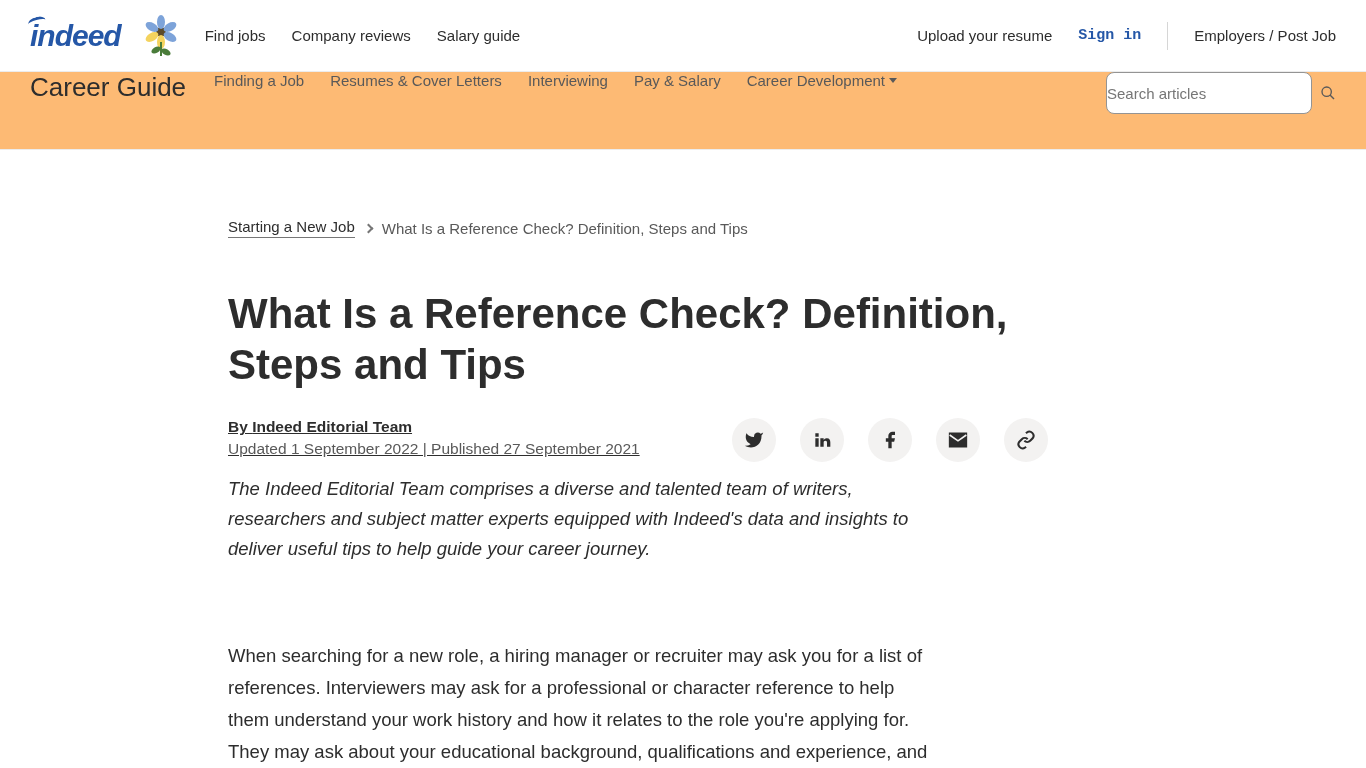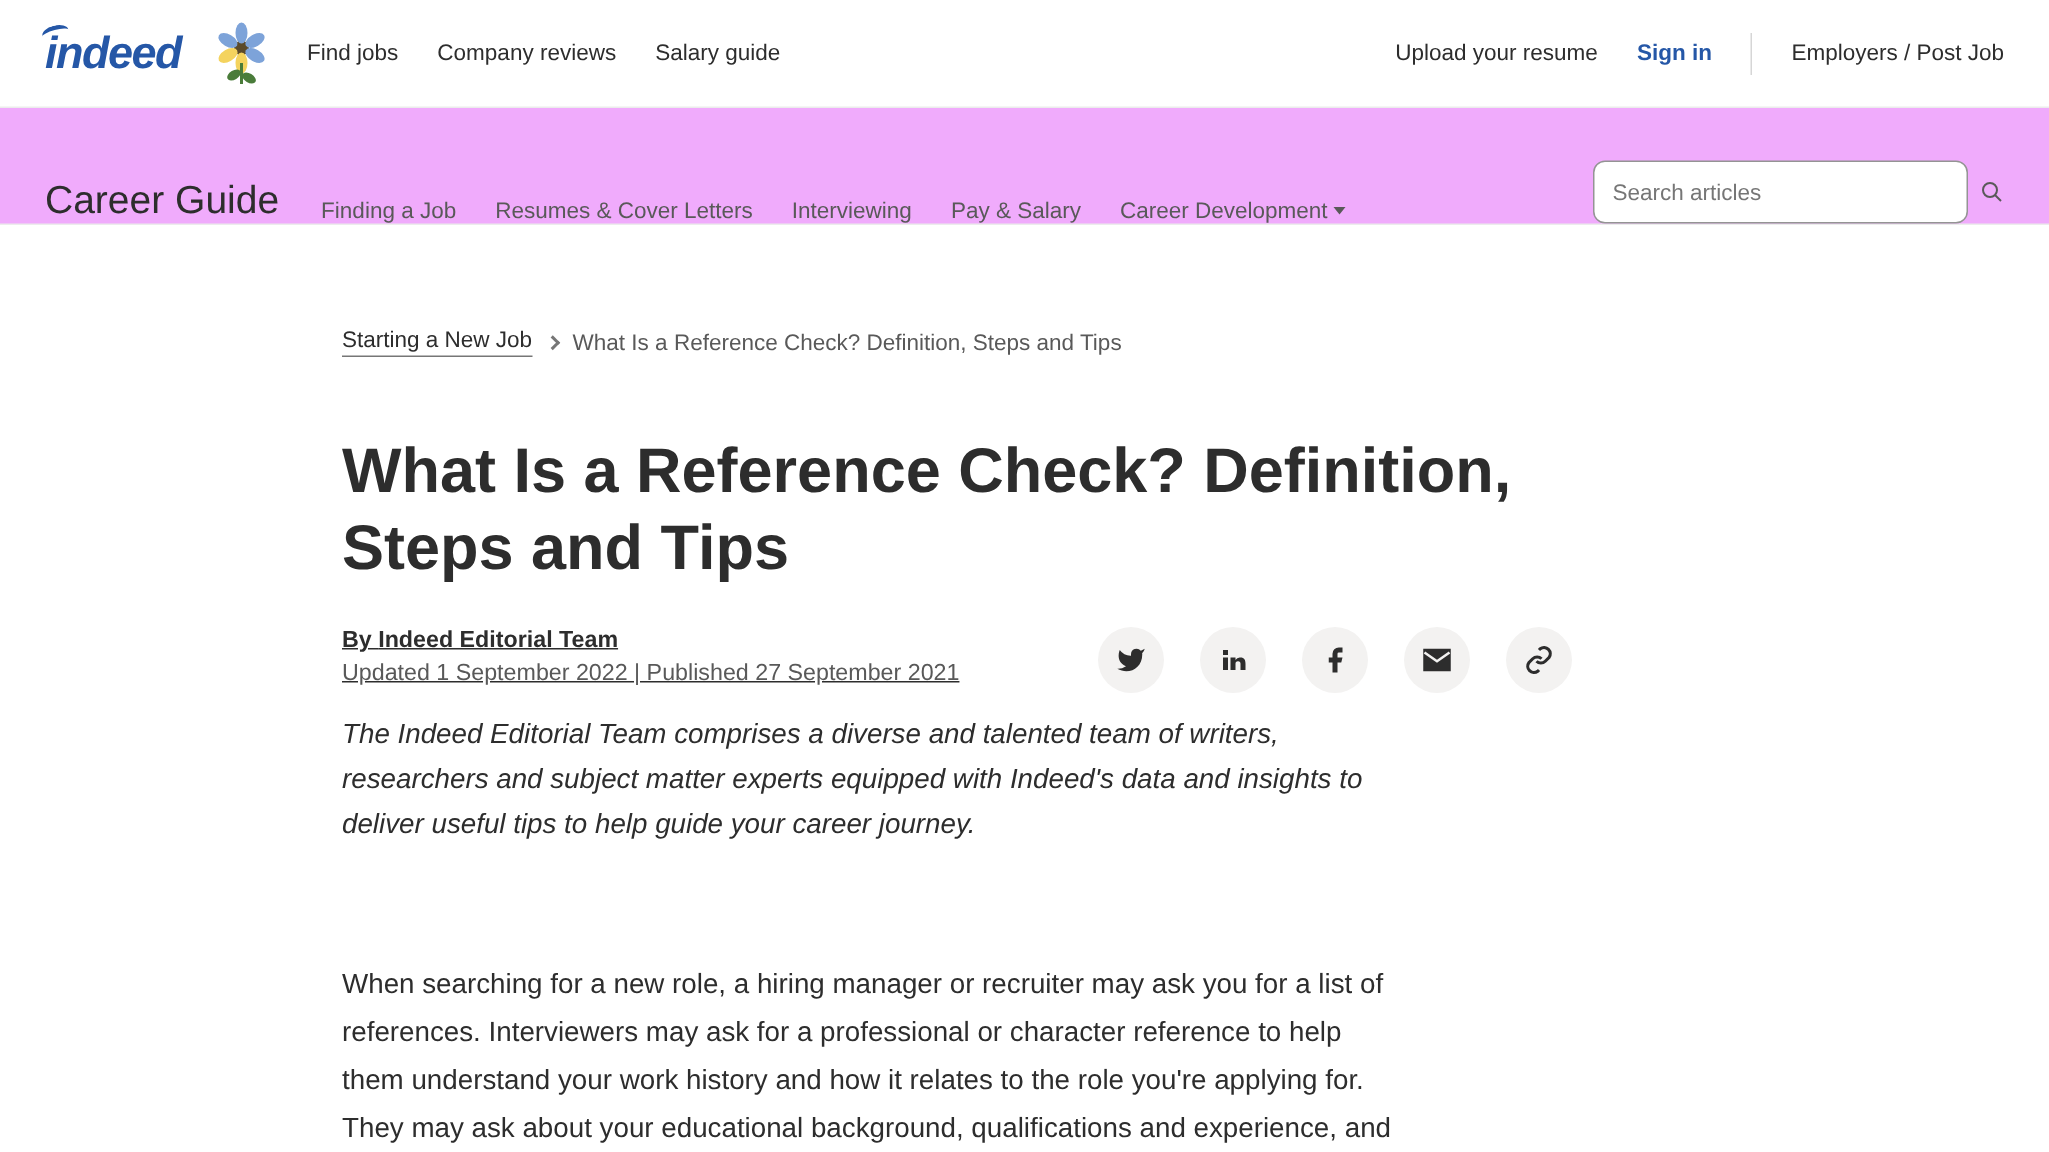--- a/index.html
+++ b/index.html
@@ -58,33 +58,33 @@
     text-decoration: none;
   }
   .nav-right {
     margin-left: auto;
     display: flex;
     align-items: center;
     gap: 26px;
     font-size: 15px;
   }
   .nav-right a { text-decoration: none; color: #2d2d2d; }
-  .nav-right a.signin { color: #2557a7; font-weight: 700; }
+  .nav-right a.signin { color: #2557a7; font-weight: 700; font-family: Liberation Mono, monospace; }
   .divider-v {
     width: 1px;
     height: 28px;
     background: #d6d6d6;
   }
 
   
   .subnav {
-    background: #f0abfc;
+    background: #fdba74;
     height: 78px;
     display: flex;
-    align-items: flex-end;
+    align-items: flex-start;
     padding: 0 30px;
     border-bottom: 1px solid #ececec;
   }
   .cg-title {
     font-size: 26px;
     font-weight: 500;
     margin-right: 28px;
     color: #2d2d2d;
   }
   .subnav-links {
@@ -105,25 +105,25 @@
     border-right: 4px solid transparent;
     border-top: 5px solid #595959;
   }
   .search-wrap {
     margin-left: auto;
     display: flex;
     align-items: center;
     gap: 8px;
   }
   .search-input {
-    width: 250px;
+    width: 206px;
     height: 42px;
     border: 1px solid #949494;
     border-radius: 8px;
-    padding: 0 12px;
+    padding: 0 0;
     font-size: 15px;
     background: #fff;
   }
   .search-input::placeholder { color: #767676; }
   .mag-icon {
     width: 16px; height: 16px;
     color: #595959;
   }
 
   

